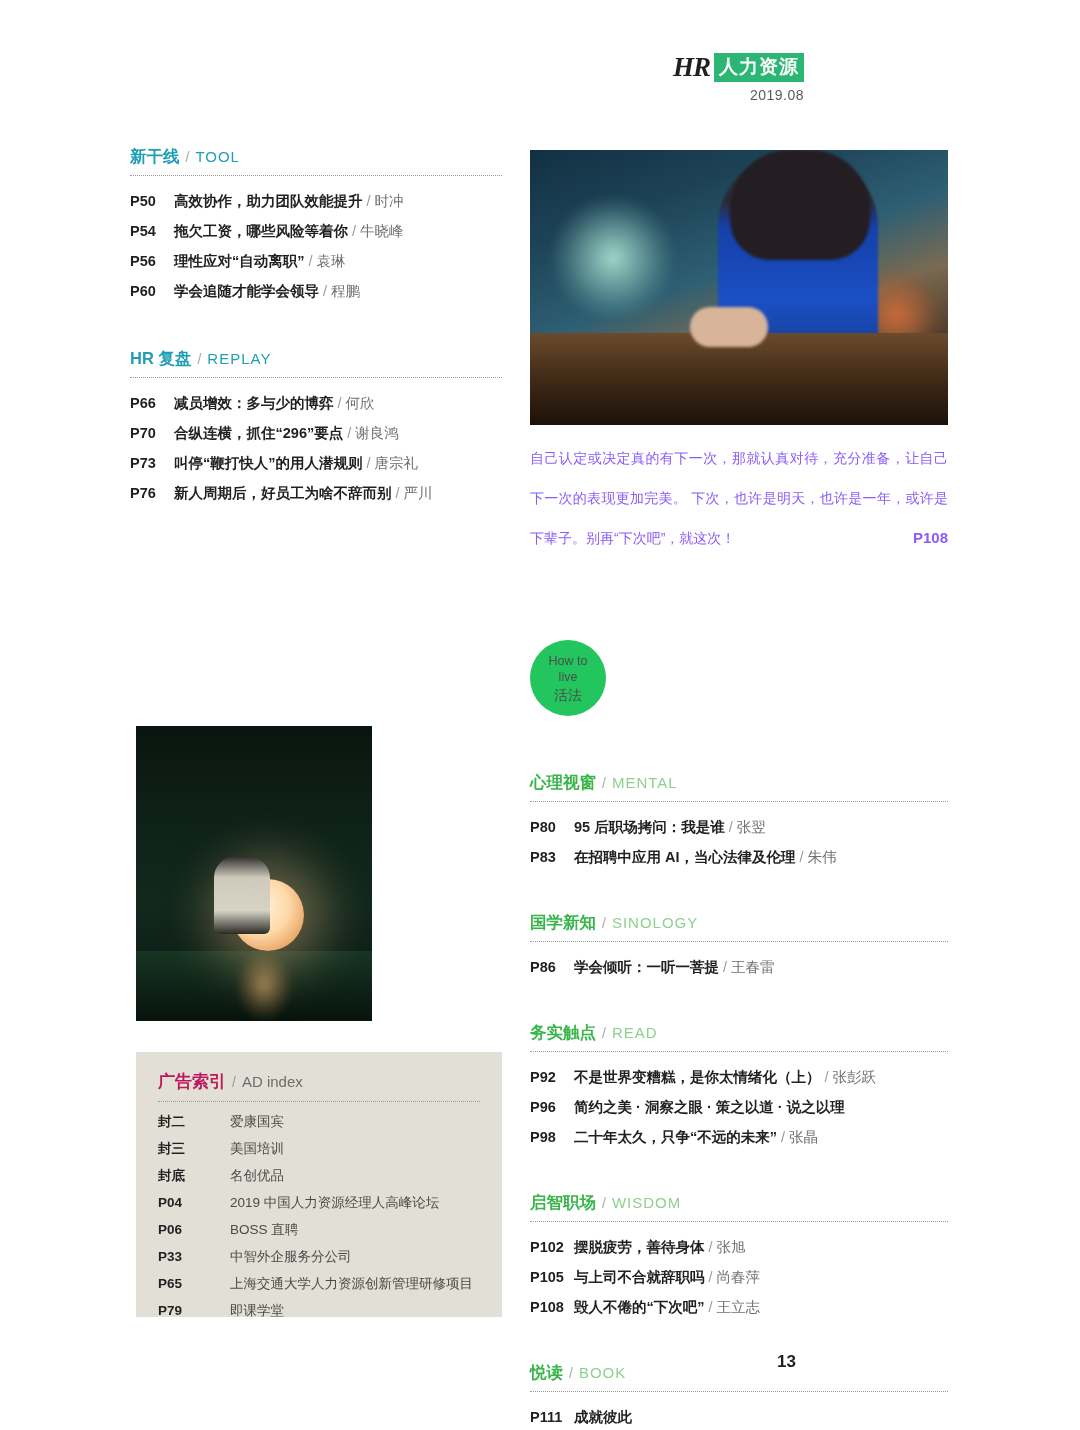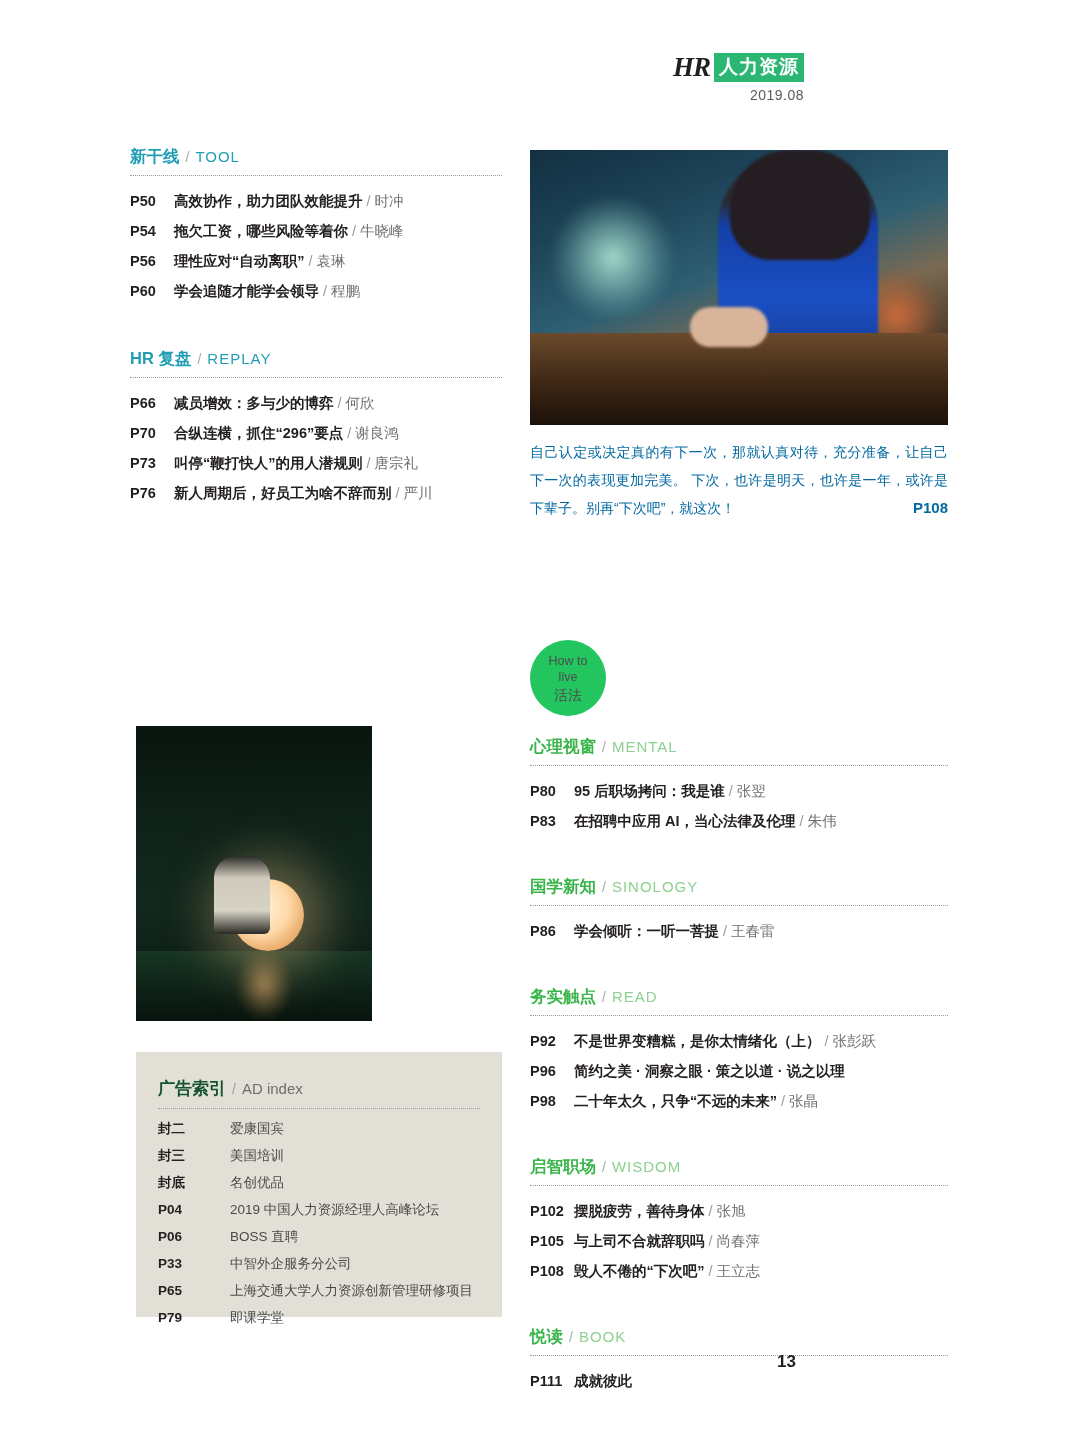--- a/index.html
+++ b/index.html
@@ -55,21 +55,21 @@
     white-space:nowrap; overflow:hidden;
   }
   .entry .pg { font-weight:bold; display:inline-block; min-width:44px; }
   .entry .ti { font-weight:bold; }
   .entry .au { color:#6f6f6f; font-weight:normal; }
   .entry .slash { color:#9a9a9a; font-weight:normal; }
   .sec-block { margin-bottom:34px; }
 
   
   .pullquote {
-    font-size:14px; line-height:28px; color:#0369a1;
+    font-size:14px; line-height:40px; color:#8b5cf6;
     text-align:justify;
   }
   .pullquote .pgref { font-weight:bold; font-size:15px; float:right; }
 
   
   .img-right {
     position:absolute; left:530px; top:150px; width:418px; height:275px;
     background:linear-gradient(160deg,#123042 0%,#1d4257 22%,#2e5f73 45%,#7a6a52 62%,#4a3a28 80%,#241a12 100%);
     overflow:hidden;
   }
@@ -135,21 +135,21 @@
 
   
   .ad-box {
     position:absolute; left:136px; top:1052px; width:366px; height:265px;
     background:#e2e0d6; padding:18px 22px 0 22px;
   }
   .ad-head {
     display:flex; align-items:baseline; gap:6px;
     border-bottom:1px dotted #9a9a9a; padding-bottom:8px; margin-bottom:6px;
   }
-  .ad-head .cn { font-size:17px; font-weight:bold; color:#14532d;margin-top:7px; }
+  .ad-head .cn { font-size:17px; font-weight:bold; color:#be185d; }
   .ad-head .sep { color:#9a9a9a; font-size:14px; }
   .ad-head .en { font-size:15px; color:#6d6d6d; }
   .ad-row { font-size:13.5px; line-height:27px; display:flex; }
   .ad-row .k { font-weight:bold; min-width:72px; }
   .ad-row .v { color:#4a4a4a; }
 
   
   .howto {
     position:absolute; left:530px; top:640px;
     width:76px; height:76px; border-radius:50%;

